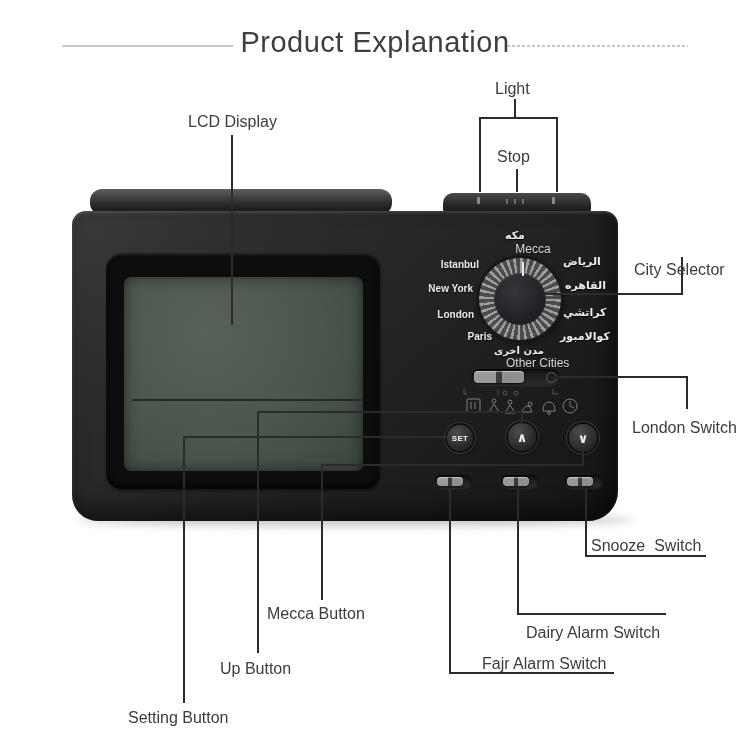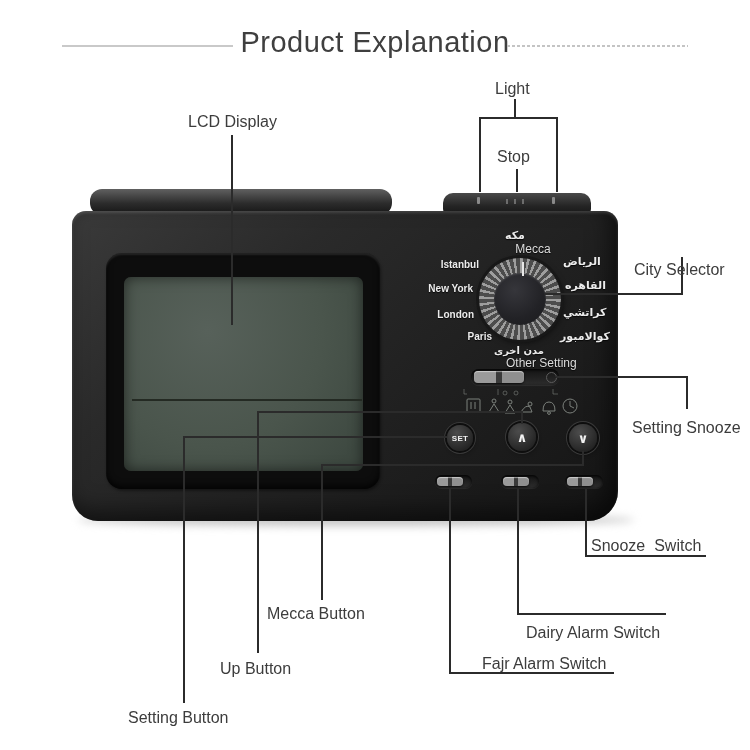--- a/index.html
+++ b/index.html
@@ -93,21 +93,21 @@
   <div class="city city-small" style="left:498px;top:242px;width:36px;text-align:center;">Mecca</div>
   <div class="city" style="left:434px;top:259px;width:45px;text-align:right;">Istanbul</div>
   <div class="city" style="left:423px;top:283px;width:50px;text-align:right;">New York</div>
   <div class="city" style="left:432px;top:309px;width:42px;text-align:right;">London</div>
   <div class="city" style="left:462px;top:331px;width:30px;text-align:right;">Paris</div>
   <div class="city ar" style="left:563px;top:255px;">الرياض</div>
   <div class="city ar" style="left:565px;top:279px;">القاهره</div>
   <div class="city ar" style="left:563px;top:306px;">كراتشي</div>
   <div class="city ar" style="left:560px;top:330px;">كوالامبور</div>
   <div class="city ar" style="left:489px;top:345px;width:60px;text-align:center;font-size:10px;">مدن اخرى</div>
-  <div class="city city-small" style="left:489px;top:356px;width:60px;text-align:center;">Other Setting</div>
+  <div class="city city-small" style="left:489px;top:356px;width:60px;text-align:center;">Other Cities</div>
 
   <div class="slider-track" style="left:471px;top:369px;width:88px;height:16px;"></div>
   <div class="slider-knob" style="left:474px;top:371px;width:50px;height:12px;"></div>
   <div class="slider-endcircle"></div>
 
   <svg class="mode-icons" width="125" height="28" viewBox="0 0 125 28">
     <g stroke="#8d938d" fill="none" stroke-width="1" opacity="0.85">
       <polyline points="6,0 6,5 9,5" opacity="0.6"></polyline>
       <polyline points="40,0 40,6" opacity="0.6"></polyline>
       <circle cx="47" cy="4" r="2" opacity="0.6"></circle>
@@ -188,21 +188,21 @@
   <div class="cl" style="left:517px;top:489px;width:2px;height:126px;"></div>
   <div class="cl" style="left:517px;top:613px;width:149px;height:2px;"></div>
 
   <div class="cl" style="left:449px;top:489px;width:2px;height:185px;"></div>
   <div class="cl" style="left:449px;top:672px;width:165px;height:2px;"></div>
 
   <div class="lbl" style="left:495px;top:80px;">Light</div>
   <div class="lbl" style="left:497px;top:148px;">Stop</div>
   <div class="lbl" style="left:188px;top:113px;">LCD Display</div>
   <div class="lbl" style="left:634px;top:237px;margin-top:24px;">City Selector</div>
-  <div class="lbl" style="left:632px;top:419px;">Setting Snooze</div>
+  <div class="lbl" style="left:632px;top:419px;">London Switch</div>
   <div class="lbl" style="left:591px;top:537px;">Snooze  Switch</div>
   <div class="lbl" style="left:526px;top:624px;">Dairy Alarm Switch</div>
   <div class="lbl" style="left:482px;top:655px;">Fajr Alarm Switch</div>
   <div class="lbl" style="left:267px;top:605px;">Mecca Button</div>
   <div class="lbl" style="left:220px;top:660px;">Up Button</div>
   <div class="lbl" style="left:128px;top:709px;">Setting Button</div>
 
 </div>
 
 </body></html>

